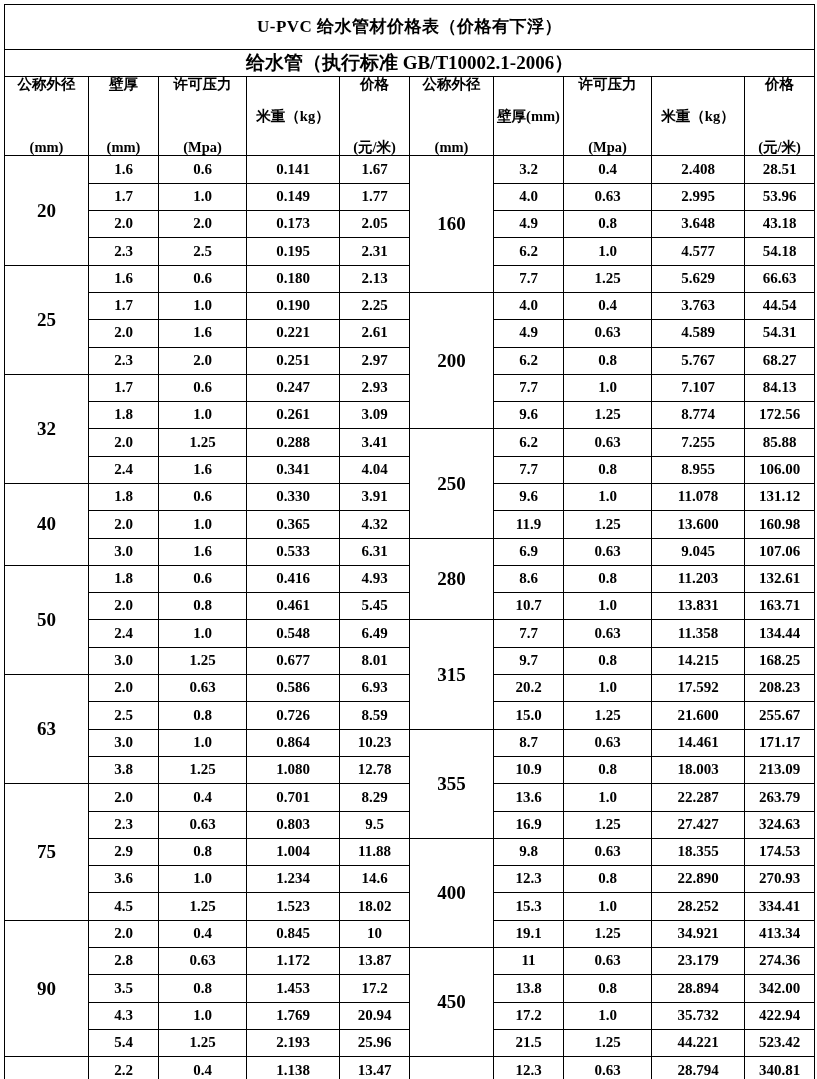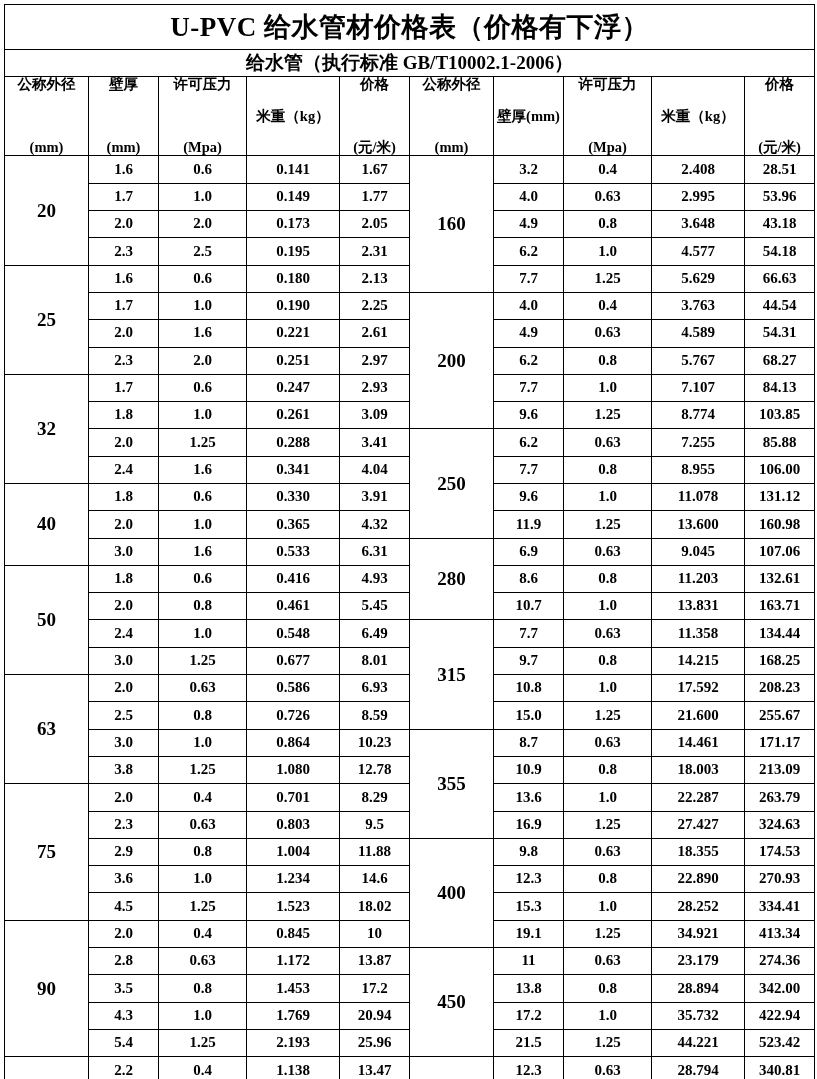--- a/index.html
+++ b/index.html
@@ -21,21 +21,21 @@
   }
   table.grid td{
     border:1px solid #000;
     text-align:center;
     vertical-align:middle;
     font-weight:bold;
     padding:0;
     line-height:1.05;
   }
   .title-cell{
-    font-size:27px;
+    font-size:17px;
     height:44px;
     letter-spacing:.5px;
     font-weight:bold;
   }
   .std-cell{
     font-size:19px;
     height:26px;
     font-weight:bold;
   }
   .hdr{
@@ -221,21 +221,21 @@
           <td class="data">84.13</td>
         </tr>
         <tr>
           <td class="data">1.8</td>
           <td class="data">1.0</td>
           <td class="data">0.261</td>
           <td class="data">3.09</td>
           <td class="data">9.6</td>
           <td class="data">1.25</td>
           <td class="data">8.774</td>
-          <td class="data">103.85</td>
+          <td class="data">172.56</td>
         </tr>
         <tr>
           <td class="data">2.0</td>
           <td class="data">1.25</td>
           <td class="data">0.288</td>
           <td class="data">3.41</td>
           <td class="data group grouptop sep-col" rowspan="4">250</td>
           <td class="data grouptop">6.2</td>
           <td class="data grouptop">0.63</td>
           <td class="data grouptop">7.255</td>
@@ -324,21 +324,21 @@
           <td class="data">0.8</td>
           <td class="data">14.215</td>
           <td class="data">168.25</td>
         </tr>
         <tr>
           <td class="data group grouptop" rowspan="4">63</td>
           <td class="data grouptop">2.0</td>
           <td class="data grouptop">0.63</td>
           <td class="data grouptop">0.586</td>
           <td class="data grouptop">6.93</td>
-          <td class="data">10.8</td>
+          <td class="data">20.2</td>
           <td class="data">1.0</td>
           <td class="data">17.592</td>
           <td class="data">208.23</td>
         </tr>
         <tr>
           <td class="data">2.5</td>
           <td class="data">0.8</td>
           <td class="data">0.726</td>
           <td class="data">8.59</td>
           <td class="data">15.0</td>

